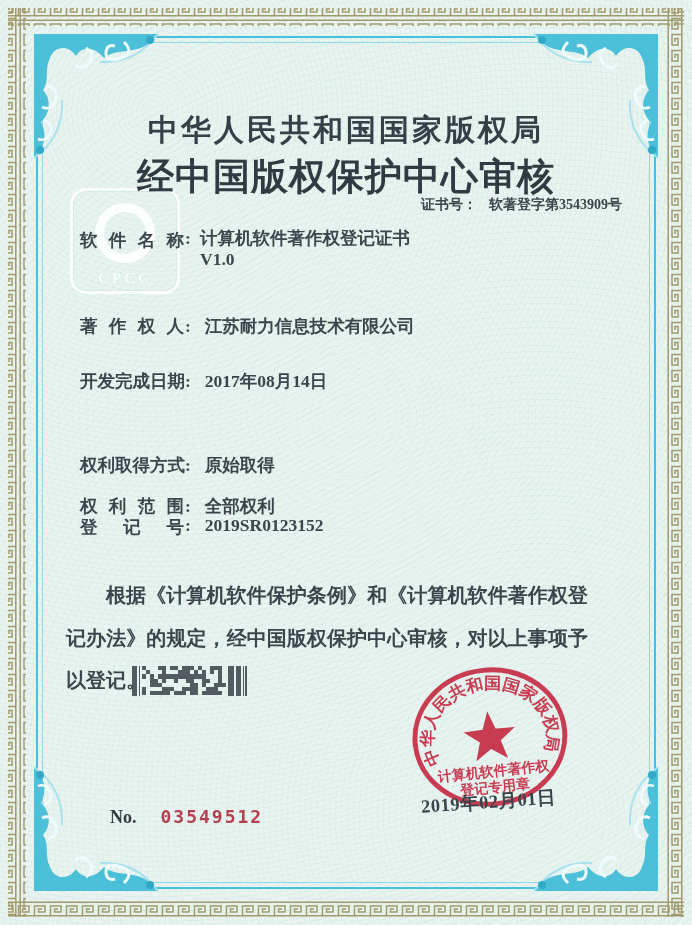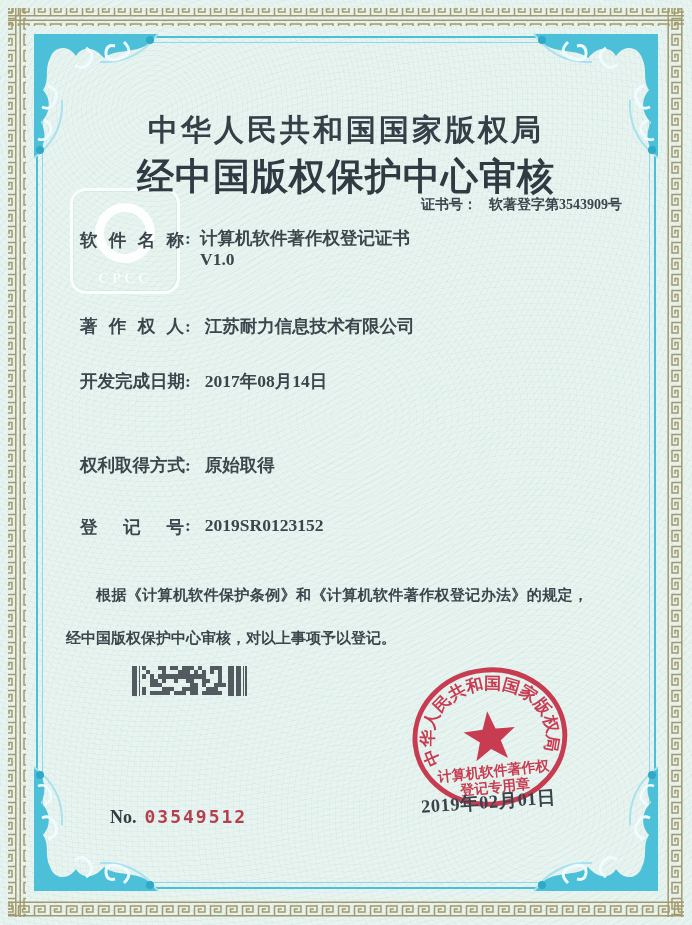--- a/index.html
+++ b/index.html
@@ -22,21 +22,21 @@
     font-size:14px;font-weight:700;color:#3b454c;}
   .cert-no .v{margin-left:12px;}
 
   .row{position:absolute;left:80px;font-size:17.5px;font-weight:700;white-space:nowrap;}
   .lbl{display:inline-block;width:104px;text-align:justify;text-align-last:justify;vertical-align:top;}
   .colon{margin-left:1px;}
   .val{margin-left:14px;}
   .sw-lines{position:absolute;left:200px;top:228px;font-size:17.5px;font-weight:700;line-height:21px;}
   .sw-label{top:228px;}
 
-  .statement{position:absolute;left:66px;top:574px;width:522px;font-size:15px;
+  .statement{position:absolute;left:66px;top:574px;width:522px;font-size:20px;
     font-weight:600;line-height:42.5px;text-indent:2em;color:#3b454c;text-align:justify;}
 
   .watermark{position:absolute;left:70px;top:188px;width:104px;height:100px;z-index:0;
     border-radius:16px;border:3px solid rgba(255,255,255,0.85);
     box-shadow:inset 0 0 0 1px rgba(168,210,208,0.25);}
   .watermark .ring{position:absolute;left:50%;top:42%;transform:translate(-50%,-50%);
     width:42px;height:42px;border-radius:50%;border:9px solid rgba(255,255,255,0.9);}
   .watermark .cpcc{position:absolute;bottom:4px;width:100%;text-align:center;
     font-size:15px;font-weight:700;letter-spacing:3px;color:rgba(255,255,255,0.92);
     text-shadow:0 0 1px rgba(160,205,202,0.4);}
@@ -44,21 +44,21 @@
   .barcode{position:absolute;left:132px;top:666px;width:136px;height:30px;font-size:0;
     white-space:nowrap;opacity:0.88;}
   .barcode i{display:block;}
 
   .seal{position:absolute;left:406px;top:660px;z-index:3;}
   .seal-date{position:absolute;left:421px;top:789px;z-index:4;font-size:18.5px;
     font-weight:700;color:#39434b;letter-spacing:0.5px;transform:rotate(-4deg);white-space:nowrap;}
 
   .serial{position:absolute;left:110px;top:806px;font-size:18px;font-weight:700;}
   .serial .no{color:#323c42;}
-  .serial .num{margin-left:8px;color:#b4404f;letter-spacing:2px;
+  .serial .num{margin-left:24px;color:#b4404f;letter-spacing:2px;
     font-family:"DejaVu Sans Mono","Liberation Mono",monospace;font-weight:600;}
 </style>
 </head>
 <body>
 
 <div class="page">
 
   <svg class="frame" width="692" height="925" viewBox="0 0 692 925" aria-hidden="true">
     <defs>
       <pattern id="gkh" width="16" height="18" patternUnits="userSpaceOnUse">
@@ -113,20 +113,23 @@
 
     <div class="row" style="top:314px">
       <span class="lbl">著作权人</span><span class="colon">:</span><span class="val">江苏耐力信息技术有限公司</span>
     </div>
     <div class="row" style="top:369px">
       <span class="lbl">开发完成日期</span><span class="colon">:</span><span class="val">2017年08月14日</span>
     </div>
     <div class="row" style="top:453px">
       <span class="lbl">权利取得方式</span><span class="colon">:</span><span class="val">原始取得</span>
     </div>
+    <div class="row" style="top:494px">
+      <span class="lbl">权利范围</span><span class="colon">:</span><span class="val">全部权利</span>
+    </div>
     <div class="row" style="top:515px">
       <span class="lbl">登记号</span><span class="colon">:</span><span class="val">2019SR0123152</span>
     </div>
 
     <div class="statement">根据《计算机软件保护条例》和《计算机软件著作权登记办法》的规定，经中国版权保护中心审核，对以上事项予以登记。</div>
 
     <div class="barcode"><span style="display: inline-block; vertical-align: top; height: 30px; width: 5px; background: rgb(63, 71, 78);"></span><span style="display: inline-block; vertical-align: top; height: 30px; width: 2px; background: transparent;"></span><span style="display: inline-block; vertical-align: top; height: 30px; width: 1px; background: rgb(63, 71, 78);"></span><span style="display: inline-block; vertical-align: top; height: 30px; width: 2px; background: transparent;"></span><span style="display: inline-grid; vertical-align: top; grid-template-columns: repeat(21, 4px); grid-auto-rows: 4.2px;">
           <i style="background: rgb(63, 71, 78);"></i>
           <i></i>
           <i></i>

